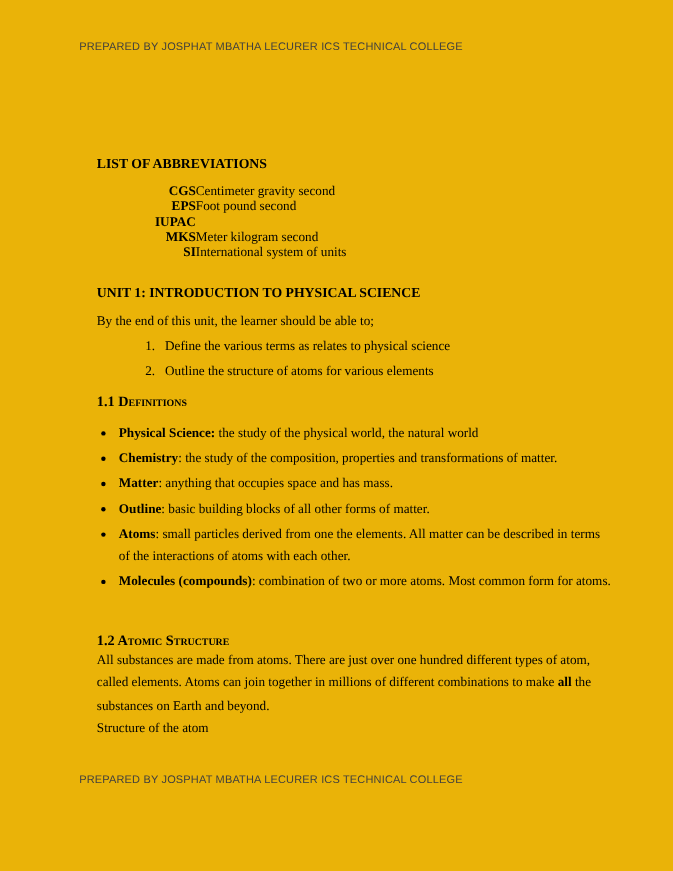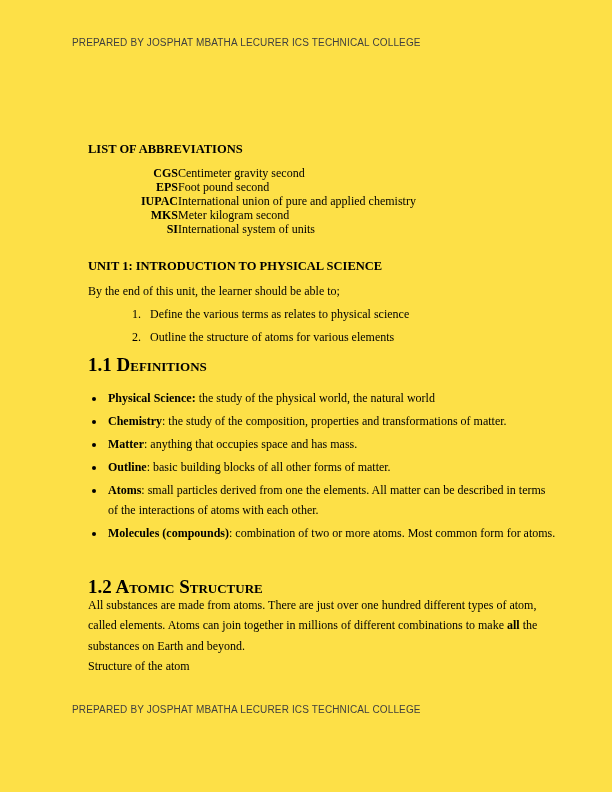--- a/index.html
+++ b/index.html
@@ -1,17 +1,17 @@
 <!DOCTYPE html>
 <html><head>
 <meta charset="utf-8">
 <style>
   html,body{margin:0;padding:0;background:#fff;}
   .page{
-    position:relative;width:612px;height:792px;background:#fde047;overflow:hidden;
+    position:relative;width:612px;height:792px;background:#eab308;overflow:hidden;
     font-family:"Liberation Serif",serif;color:#000;
   }
   .running{
     position:absolute;left:72px;
     font-family:"Liberation Sans",sans-serif;font-size:10px;color:#3f3f3f;
     letter-spacing:0.15px;white-space:nowrap;
   }
   .running.header{top:37px;}
   .running.footer{top:704px;}
   .content{position:absolute;top:142px;left:88px;width:470px;}
@@ -20,21 +20,21 @@
   .abbrev-row{display:flex;line-height:14px;}
   .abbrev-term{width:76px;font-weight:bold;flex:0 0 76px;text-align:right;}
   .abbrev-def{flex:1;}
   .unit-title{margin-top:23px;}
   .sub-bold{font-size:12px;font-weight:bold;margin-top:12px;line-height:14px;}
   .plain-line{font-size:12px;margin-top:10px;line-height:14px;}
   ol.objectives{margin:9px 0 0 0;padding:0 0 0 44px;font-size:12px;list-style:none;}
   ol.objectives li{line-height:14px;margin-bottom:9px;display:flex;}
   .obj-num{width:18px;flex:0 0 18px;}
   .smallcaps{font-variant:small-caps;}
-  .h-section{font-size:19px;font-weight:bold;margin-top:13px;line-height:15px;}
+  .h-section{font-size:13px;font-weight:bold;margin-top:13px;line-height:15px;}
   ul.defs{margin:7px 0 0 0;padding:0 0 0 18px;font-size:12px;list-style:disc;}
   ul.defs li{line-height:20px;margin-bottom:3px;padding-left:2px;}
   .b{font-weight:bold;}
   .h-section.atomic{margin-top:36px;margin-bottom:0;}
   .para{font-size:12px;line-height:20.5px;margin:1px 0 0 0;}
   .sub-line{font-size:12px;line-height:20.5px;}
 </style>
 </head>
 <body>
 
@@ -50,21 +50,20 @@
       <div class="abbrev-row">
         <span class="abbrev-term">CGS</span>
         <span class="abbrev-def">Centimeter gravity second</span>
       </div>
       <div class="abbrev-row">
         <span class="abbrev-term">EPS</span>
         <span class="abbrev-def">Foot pound second</span>
       </div>
       <div class="abbrev-row">
         <span class="abbrev-term">IUPAC</span>
-        <span class="abbrev-def">International union of pure and applied chemistry</span>
       </div>
       <div class="abbrev-row">
         <span class="abbrev-term">MKS</span>
         <span class="abbrev-def">Meter kilogram second</span>
       </div>
       <div class="abbrev-row">
         <span class="abbrev-term">SI</span>
         <span class="abbrev-def">International system of units</span>
       </div>
     </div>

